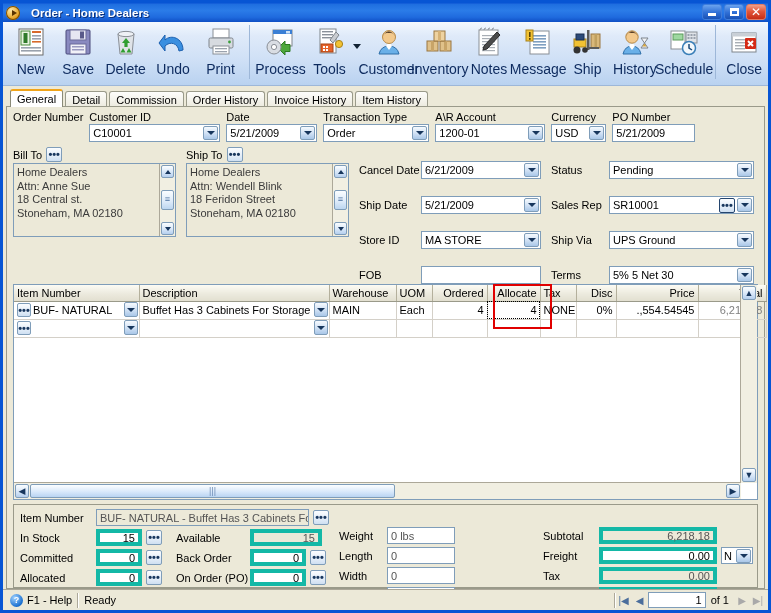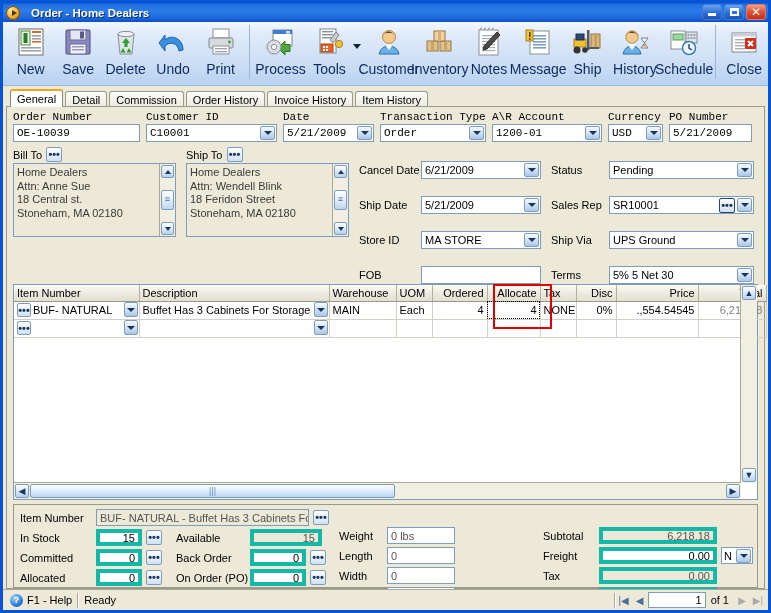--- a/index.html
+++ b/index.html
@@ -115,21 +115,21 @@
   .ellip{
     width:16px;height:15px;border:1px solid #7f9db9;box-sizing:border-box;
     background:linear-gradient(to bottom,#fbfdff,#e3edf8 60%,#cfe0f2);
     display:flex;align-items:center;justify-content:center;
     font-size:9px;color:#17365d;letter-spacing:0px;line-height:6px;border-radius:2px;
   }
   .ellip b{font-size:11px;line-height:5px;}
 
   
   .row1{display:flex;gap:6px;margin-bottom:2px;}
-  .fg{display:flex;flex-direction:column;font-family:Liberation Mono, monospace;}
+  .fg{display:flex;flex-direction:column;}
   .fg .lbl{margin-bottom:1px;}
 
   .mid{display:flex;gap:10px;margin-top:3px;}
   .addrbox{
     width:163px;height:74px;border:1px solid #7f9db9;background:#ece9d8;
     position:relative;box-sizing:border-box;font-size:11px;color:#3b3b3b;
     padding:2px 18px 0 3px;line-height:13.5px;
   }
   .vscroll{
     position:absolute;right:0;top:0;width:15px;height:100%;
@@ -539,23 +539,20 @@
       <div class="tab">
           <span>Item History</span>
         </div>
     </div>
 
     <div class="panel">
 
       <div class="row1">
         <div class="fg">
           <div class="lbl">Order Number</div>
-          <div class="fld" style="width:127px">
-              <span>OE-10039</span>
-            </div>
         </div>
         <div class="fg">
           <div class="lbl">Customer ID</div>
           <div class="fld combo" style="width:131px">
               <span>C10001</span>
               <span class="arrow"></span>
             </div>
         </div>
         <div class="fg">
           <div class="lbl">Date</div>

